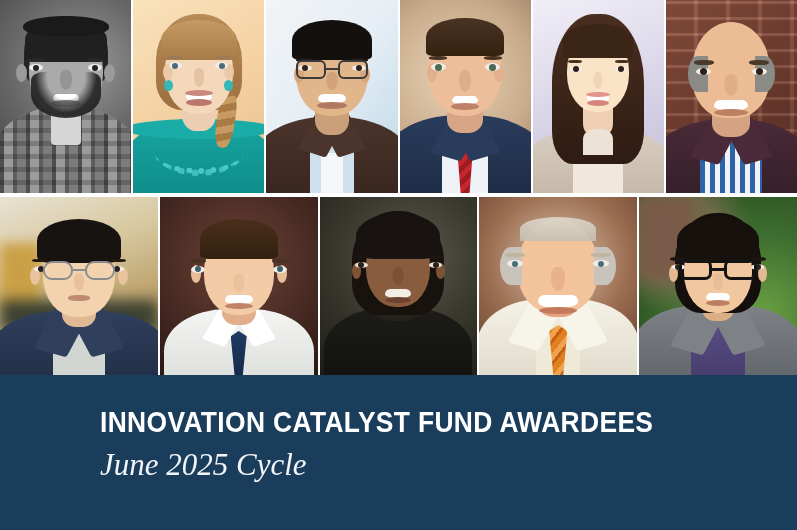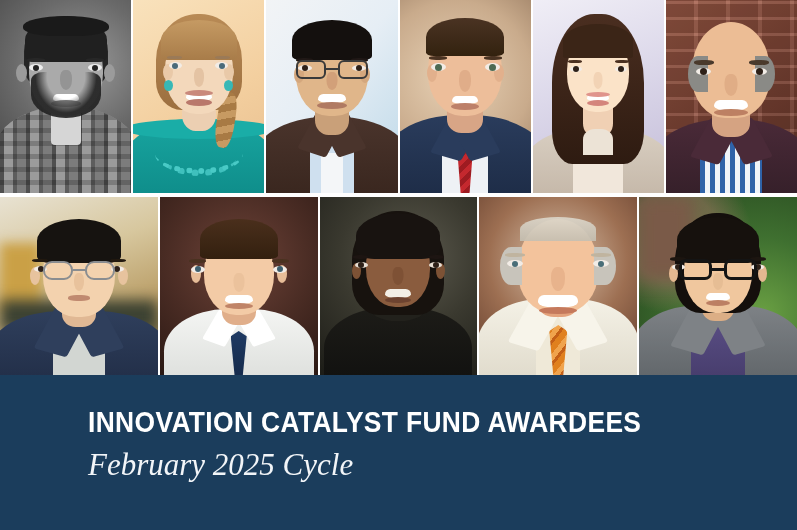--- a/index.html
+++ b/index.html
@@ -50,21 +50,21 @@
   .shirt { position:absolute; left:50%; transform:translateX(-50%); }
 
   .grayscale { filter:grayscale(1); }
 
   
   .banner {
     position:absolute; left:0; top:375px;
     width:797px; height:155px;
     background:#1b3d5c;
   }
-  .banner-text { position:absolute; left:88px; top:32px; }
+  .banner-text { position:absolute; left:100px; top:32px; }
   .banner-title {
     color:#ffffff;
     font-family:"Liberation Sans Narrow","Liberation Sans", sans-serif;
     font-weight:bold;
     font-size:30px;
     letter-spacing:0.4px;
     line-height:1;
     transform:scaleX(0.88);
     transform-origin:left center;
     white-space:nowrap;
@@ -375,17 +375,17 @@
         <div class="nose" style="top:76px;width:10px;height:17px;background:#e6bd94;"></div>
         <div class="mouth" style="top:96px;width:24px;height:8px;"></div>
         <div class="lip" style="top:103px;width:24px;height:6px;background:#bc7f63;"></div>
       </div>
     </div>
   </div>
 
   <div class="banner">
     <div class="banner-text">
       <div class="banner-title">INNOVATION CATALYST FUND AWARDEES</div>
-      <div class="banner-subtitle">February 2025 Cycle</div>
+      <div class="banner-subtitle">June 2025 Cycle</div>
     </div>
 
   </div>
 </div>
 
 </body></html>

